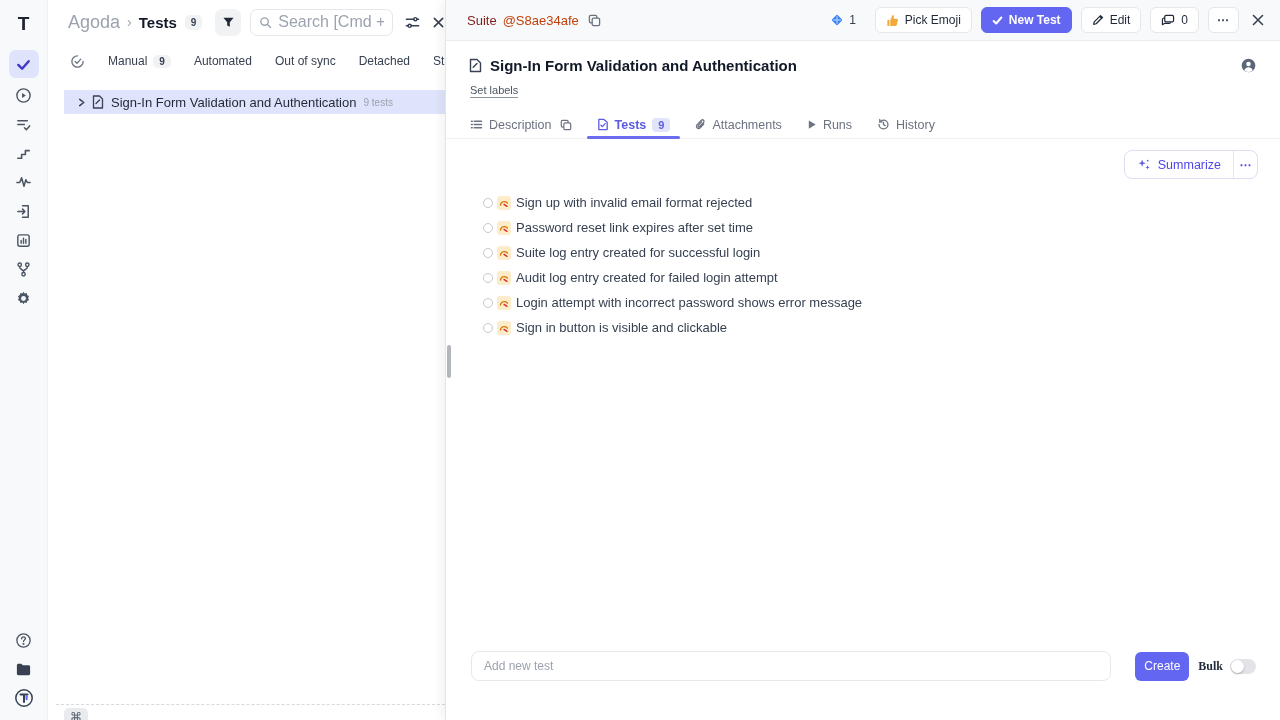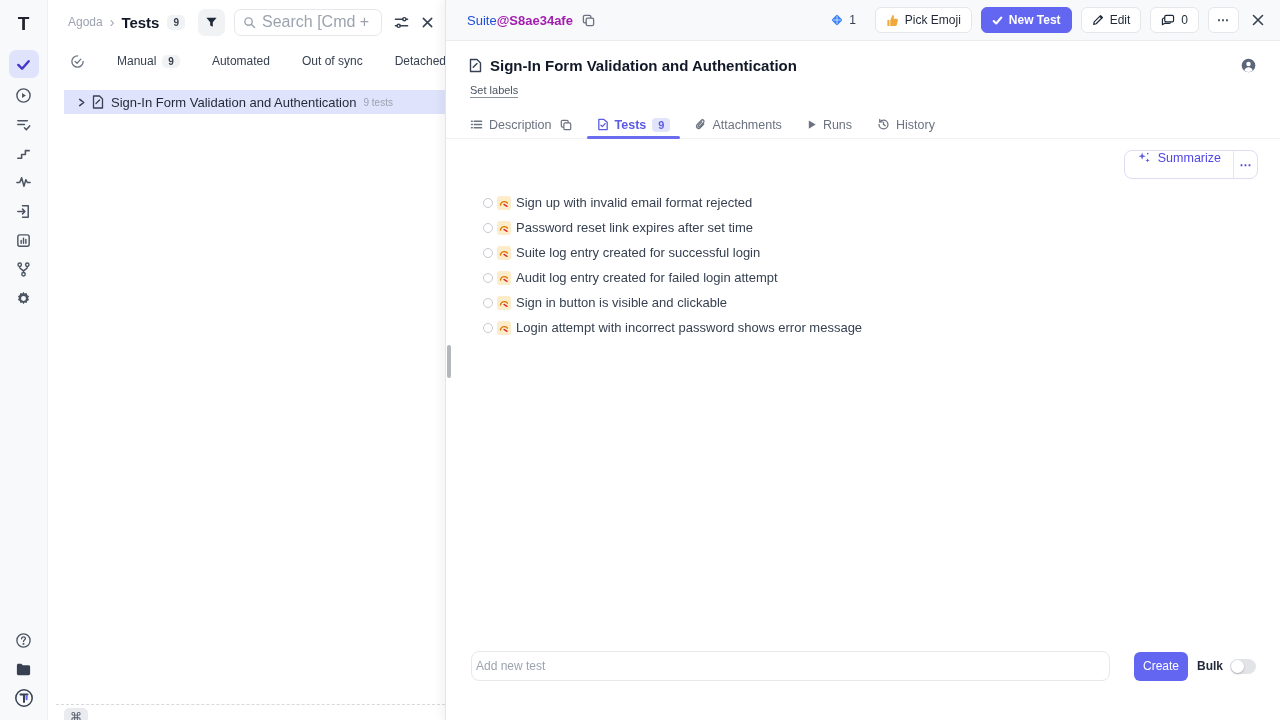--- a/index.html
+++ b/index.html
@@ -16,35 +16,35 @@
   .rail-nav { margin-top:12px; display:flex; flex-direction:column; gap:5px; align-items:center; }
   .rail-btn { width:30px; height:24px; border-radius:7px; display:flex;
     align-items:center; justify-content:center; color:#4b5563; cursor:pointer; }
   .rail-btn.active { background:#dfe3fc; color:#4338ca; height:28px; }
   .rail-spacer { flex:1; }
   .rail-bottom { display:flex; flex-direction:column; gap:5px; align-items:center; margin-bottom:10px; }
 
   
   .tree-panel { position:absolute; left:48px; top:0; width:397px; height:720px; background:#fff; }
   .tp-header { height:44px; display:flex; align-items:center; padding-left:20px; }
-  .crumb-project { font-size:12px; color:#9ca3af; cursor:pointer; }
+  .crumb-project { font-size:18px; color:#9ca3af; cursor:pointer; }
   .crumb-sep { font-size:14px; color:#9ca3af; margin:0 7px; }
   .crumb-section { font-size:15px; font-weight:700; color:#111827; }
   .crumb-badge { margin-left:8px; background:#f1f2f4; color:#374151; font-size:10px;
     font-weight:700; padding:2px 6px; border-radius:5px; }
   .funnel-btn { margin-left:13px; width:27px; height:27px; background:#f1f2f4;
     border-radius:7px; display:flex; align-items:center; justify-content:center; cursor:pointer; }
   .search-box { margin-left:9px; width:148px; height:27px; border:1px solid #e5e7eb;
     border-radius:7px; background:#fff; display:flex; align-items:center; padding:0 8px; gap:6px; }
   .search-box input { border:none; outline:none; width:100%; font-size:16px; color:#374151;
     font-family:"Liberation Sans", sans-serif; background:transparent; }
   .search-box input::placeholder { color:#9ca3af; }
   .tp-icon-btn { margin-left:11px; color:#374151; cursor:pointer; display:flex; }
 
-  .tp-tabs { height:34px; display:flex; align-items:center; padding-left:22px; gap:32px; }
+  .tp-tabs { height:34px; display:flex; align-items:center; padding-left:22px; gap:23px; }
   .tp-filter-label { font-size:12px; color:#374151; cursor:pointer; display:flex;
     align-items:center; gap:6px; white-space:nowrap; }
   .tp-filter-badge { background:#f1f2f4; color:#374151; font-size:10px; font-weight:700;
     padding:1px 6px; border-radius:5px; }
   .selectall { color:#6b7280; cursor:pointer; display:flex; }
 
   .tree-row { margin-top:12px; margin-left:16px; width:381px; height:24px;
     background:#dfe3fb; display:flex; align-items:center; padding-left:13px; cursor:pointer; }
   .tree-chevron { color:#374151; display:flex; margin-right:6px; }
   .tree-doc { color:#374151; display:flex; margin-right:7px; }
@@ -58,22 +58,22 @@
     display:flex; align-items:center; justify-content:center; }
 
   
   .detail-panel { position:absolute; left:445px; top:0; width:835px; height:720px;
     background:#fff; border-left:1px solid #e3e5e8; box-shadow:-4px 0 10px rgba(0,0,0,.05); }
   .resize-handle { position:absolute; left:1px; top:345px; width:4px; height:33px;
     background:#b3b6bb; border-radius:2px; cursor:col-resize; }
 
   .suite-bar { height:41px; background:#f8f9fa; border-bottom:1px solid #e9ebee;
     display:flex; align-items:center; padding:0 15px 0 21px; }
-  .suite-type { font-size:13px; color:#1d4ed8; }
-  .suite-id { font-size:13px; font-weight:700; color:#a21caf; margin-left:0; }
+  .suite-type { font-size:13px; color:#7f1d1d; }
+  .suite-id { font-size:13px; font-weight:400; color:#c2410c; margin-left:6px; }
   .copy-btn { margin-left:9px; color:#6b7280; cursor:pointer; display:flex; }
   .suite-spacer { flex:1; }
   .reaction { display:flex; align-items:center; gap:5px; margin-right:10px; }
   .reaction-count { font-size:12px; color:#374151; }
   .hbtn { height:26px; border:1px solid #e5e7eb; background:#fff; border-radius:6px;
     display:flex; align-items:center; gap:6px; padding:0 10px; font-size:12px;
     color:#1f2937; cursor:pointer; margin-left:9px; white-space:nowrap; }
   .hbtn.primary { background:#6366f1; border-color:#6366f1; color:#fff; font-weight:600; }
   .hbtn.square { padding:0 8px; color:#374151; font-weight:700; letter-spacing:1px; }
   .close-x { margin-left:12px; color:#374151; cursor:pointer; display:flex; }
@@ -96,43 +96,43 @@
   .tab.active .tabicon { color:#5b5ce2; }
   .tab.active::after { content:""; position:absolute; left:-10px; right:-10px; bottom:-1px;
     height:3px; background:#6b6cf0; border-radius:2px; }
   .tab-badge { background:#e2e4fc; color:#5b5ce2; font-size:11px; font-weight:600;
     padding:1px 6px; border-radius:4px; }
   .tab-copy { color:#6b7280; display:flex; margin-left:2px; cursor:pointer; }
 
   .summarize-row { display:flex; justify-content:flex-end; padding:11px 22px 0 0; }
   .summarize-btn { display:flex; border:1px solid #dddef2; border-radius:8px; overflow:hidden;
     background:#fff; }
-  .sum-main { display:flex; align-items:flex-start; gap:7px; padding:0 12px; height:27px;
+  .sum-main { display:flex; align-items:center; gap:7px; padding:0 12px; height:27px;
     color:#4f46e5; font-size:12.5px; font-weight:500; cursor:pointer; }
   .sum-more { width:24px; display:flex; align-items:center; justify-content:center;
     border-left:1px solid #e4e5f3; color:#4f46e5; font-weight:700; cursor:pointer; font-size:12px; }
 
   .tests-list { margin-top:11px; padding-left:37px; }
   .test-row { height:25px; display:flex; align-items:center; cursor:pointer; }
   .test-radio { width:10px; height:10px; border:1.5px solid #c6cacf; border-radius:50%;
     margin-right:4px; flex:none; cursor:pointer; }
   .test-gauge { width:14px; height:14px; background:#fcecca; border-radius:3px;
     display:flex; align-items:center; justify-content:center; margin-right:5px; flex:none; }
   .test-title { font-size:13px; color:#374151; white-space:nowrap; }
 
   .bottom-bar { position:absolute; left:25px; right:24px; bottom:39px; height:30px;
     display:flex; align-items:center; }
   .add-input { flex:1; height:30px; border:1px solid #e7e8ea; border-radius:8px;
-    padding:0 4px; font-size:12px; color:#374151; outline:none;
+    padding:0 12px; font-size:12px; color:#374151; outline:none;
     font-family:"Liberation Sans", sans-serif; }
   .add-input::placeholder { color:#9ca3af; }
   .create-btn { width:54px; height:29px; margin-left:24px; background:#6366f1; color:#fff;
     border:none; border-radius:6px; font-size:12px; font-family:"Liberation Sans", sans-serif;
     cursor:pointer; }
-  .bulk-label { font-size:12px; font-weight:600; color:#1f2937; margin-left:9px; }
+  .bulk-label { font-size:12px; font-weight:600; color:#1f2937; margin-left:9px;font-family:Liberation Serif, serif; }
   .toggle { width:26px; height:15px; background:#e2e4e8; border-radius:8px; margin-left:7px;
     position:relative; cursor:pointer; flex:none; }
   .toggle-knob { position:absolute; left:1px; top:1px; width:13px; height:13px;
     background:#fff; border-radius:50%; box-shadow:0 1px 2px rgba(0,0,0,.25); }
 </style>
 </head>
 <body>
 
 <div class="rail">
   <div class="rail-logo">T</div>
@@ -483,31 +483,31 @@
       <span class="test-title">Audit log entry created for failed login attempt</span>
     </div>
     <div class="test-row">
       <span class="test-radio"></span>
       <span class="test-gauge">
           <svg width="10" height="10" viewBox="0 0 10 10">
             <path d="M1.5 7A3.8 3.8 0 018.6 5.6" fill="none" stroke="#d97706" stroke-width="1.4" stroke-dasharray="1.4 1.1" stroke-linecap="round"></path>
             <path d="M5 6.4L8 8.4" stroke="#dc2626" stroke-width="1.3" stroke-linecap="round"></path>
           </svg>
         </span>
-      <span class="test-title">Sign in button is visible and clickable</span>
+      <span class="test-title">Login attempt with incorrect password shows error message</span>
     </div>
     <div class="test-row">
       <span class="test-radio"></span>
       <span class="test-gauge">
           <svg width="10" height="10" viewBox="0 0 10 10">
             <path d="M1.5 7A3.8 3.8 0 018.6 5.6" fill="none" stroke="#d97706" stroke-width="1.4" stroke-dasharray="1.4 1.1" stroke-linecap="round"></path>
             <path d="M5 6.4L8 8.4" stroke="#dc2626" stroke-width="1.3" stroke-linecap="round"></path>
           </svg>
         </span>
-      <span class="test-title">Login attempt with incorrect password shows error message</span>
+      <span class="test-title">Sign in button is visible and clickable</span>
     </div>
   </div>
 
   <div class="bottom-bar">
     <input class="add-input" type="text" placeholder="Add new test" style="">
     <button class="create-btn">Create</button>
     <span class="bulk-label">Bulk</span>
     <span class="toggle">
       <span class="toggle-knob"></span>
     </span>

